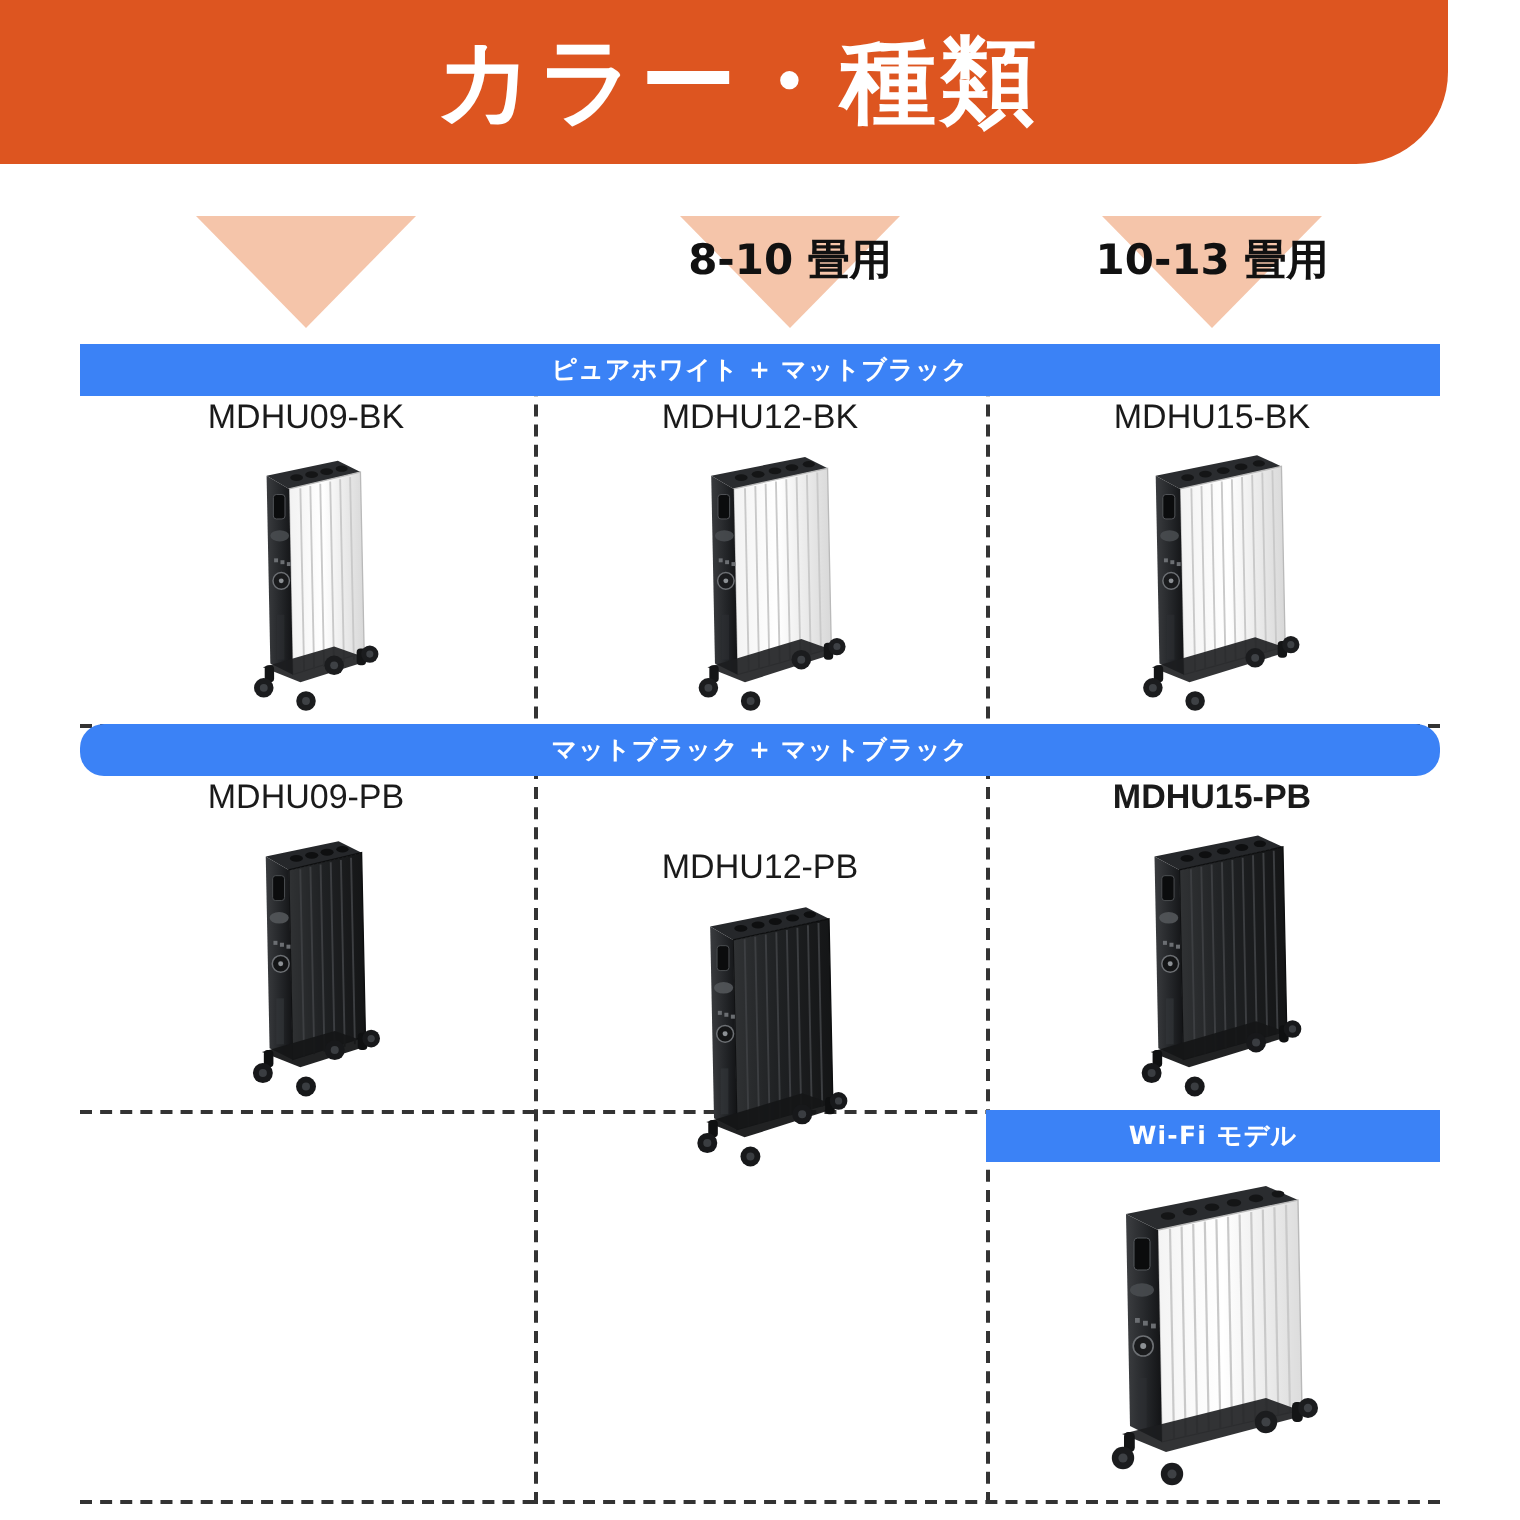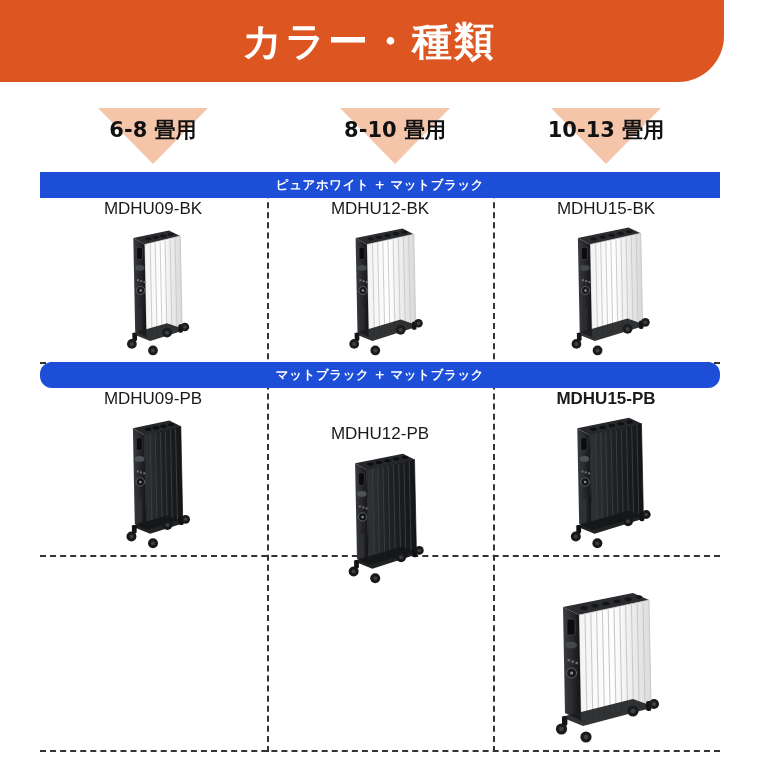--- a/index.html
+++ b/index.html
@@ -14,21 +14,21 @@
 
   
   .banner{
     position:absolute;left:0;top:0;width:724px;height:82px;
     background:#dd5520;
     border-bottom-right-radius:46px;
     display:flex;align-items:center;justify-content:center;
   }
   .banner-title{
     color:#ffffff;
-    font-size:40px;
+    font-size:48px;
     font-weight:bold;
     letter-spacing:2px;
     line-height:1;
     padding-left:14px;
     font-family:"DejaVu Sans","Liberation Sans",sans-serif;
   }
 
   
   .col-headers{
     position:absolute;left:40px;top:100px;width:680px;height:66px;
@@ -68,21 +68,21 @@
   .vline.v1{left:227px;}
   .vline.v2{left:453px;}
   .hline{
     position:absolute;left:0;width:100%;height:0;
     border-top:2px dashed #333333;
   }
 
   
   .band-bar{
     position:absolute;height:26px;
-    background:#1d4ed8;
+    background:#3b82f6;
     display:flex;align-items:center;justify-content:center;
   }
   .band-bar.full{left:0;width:680px;}
   .band-bar.third{left:453px;width:227px;}
   .band-label{
     color:#ffffff;font-size:12.5px;font-weight:bold;
     letter-spacing:0.6px;white-space:nowrap;
     font-family:"DejaVu Sans","Liberation Sans",sans-serif;
   }
 
@@ -109,21 +109,20 @@
 
 <div id="page">
 
   <div class="banner">
     <div class="banner-title">カラー・種類</div>
   </div>
 
   <div class="col-headers">
     <div class="col-head c0">
       <div class="tri"></div>
-      <div class="col-head-label">6-8 畳用</div>
     </div>
     <div class="col-head c1">
       <div class="tri"></div>
       <div class="col-head-label">8-10 畳用</div>
     </div>
     <div class="col-head c2">
       <div class="tri"></div>
       <div class="col-head-label">10-13 畳用</div>
     </div>
   </div>
@@ -486,20 +485,23 @@
           <circle cx="41" cy="138" r="5.2" fill="#17181a"></circle>
           <circle cx="41" cy="138" r="2.1" fill="#3a3d41"></circle>
           <circle cx="73" cy="115" r="5.2" fill="#17181a"></circle>
           <circle cx="73" cy="115" r="2.1" fill="#3a3d41"></circle>
           <circle cx="92" cy="108" r="4.6" fill="#17181a"></circle>
           <circle cx="92" cy="108" r="1.9" fill="#3a3d41"></circle>
         </svg>
       </div>
     </div>
 
+    <div class="band-bar third" style="top:383px;">
+      <span class="band-label">Wi-Fi モデル</span>
+    </div>
 
     <div class="cell" style="left:453px;top:409px;height:169px;">
       <div class="cell-inner">
         <svg class="heater" width="122" height="158" viewBox="0 0 122 158">
           <defs>
             <linearGradient id="finWF" x1="0" y1="0" x2="1" y2="0">
               <stop offset="0%" stop-color="#f4f4f4"></stop>
                 <stop offset="45%" stop-color="#ffffff"></stop>
                 <stop offset="100%" stop-color="#dcdcdc"></stop>
             </linearGradient>

